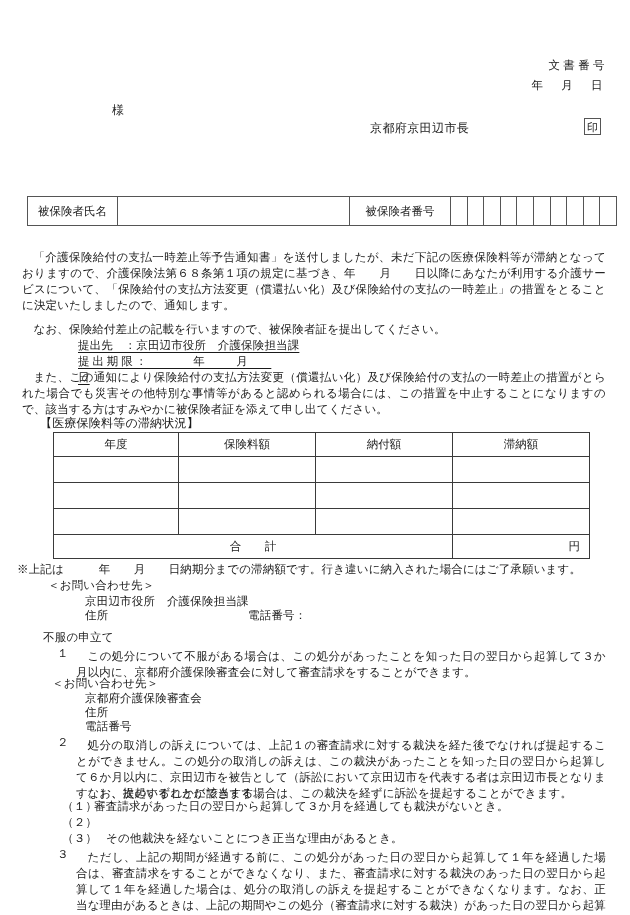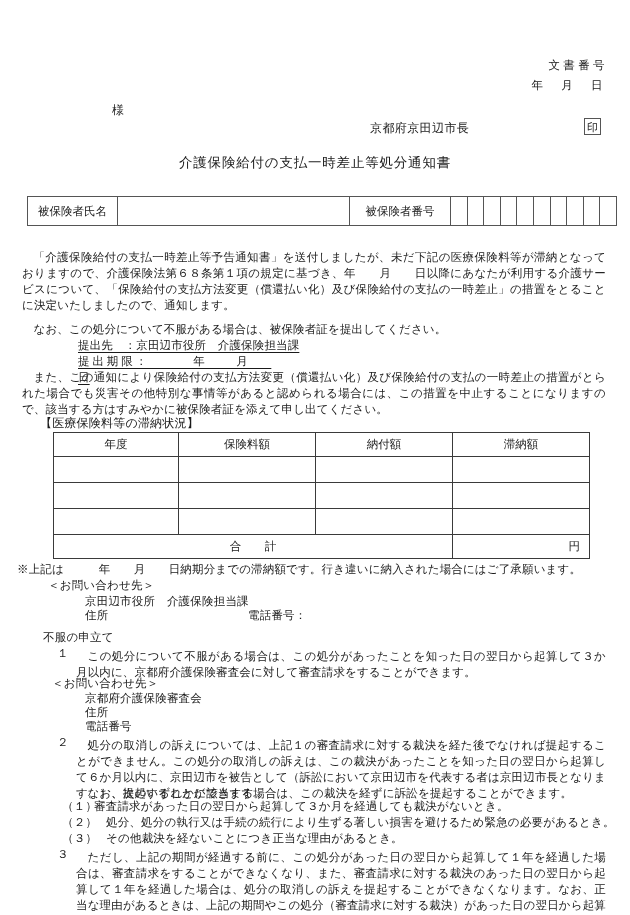--- a/index.html
+++ b/index.html
@@ -203,21 +203,20 @@
   <div class="t" id="doc-number">文書番号</div>
 
   <div class="t" id="doc-date">年　月　日</div>
 
   <div class="t" id="addressee-suffix">様</div>
 
   <div class="t" id="issuer">京都府京田辺市長</div>
 
   <div id="seal-box">印</div>
 
-  <div class="t" id="doc-title">介護保険給付の支払一時差止等処分通知書</div>
 
   <table id="insured-table">
     <tbody>
       <tr>
         <td class="lbl">被保険者氏名</td>
         <td class="namefield"></td>
         <td class="numlbl">被保険者番号</td>
         <td class="digit"></td>
         <td class="digit"></td>
         <td class="digit"></td>
@@ -227,21 +226,21 @@
         <td class="digit"></td>
         <td class="digit"></td>
         <td class="digit"></td>
         <td class="digit"></td>
       </tr>
     </tbody>
   </table>
 
   <div class="blk" id="para-main" style="text-indent:1em;">「介護保険給付の支払一時差止等予告通知書」を送付しましたが、未だ下記の医療保険料等が滞納となっておりますので、介護保険法第６８条第１項の規定に基づき、年　　月　　日以降にあなたが利用する介護サービスについて、「保険給付の支払方法変更（償還払い化）及び保険給付の支払の一時差止」の措置をとることに決定いたしましたので、通知します。</div>
 
-  <div class="blk" id="para-nao" style="text-indent:1em;">なお、この処分について不服がある場合は、被保険者証を提出してください。</div>
+  <div class="blk" id="para-nao" style="text-indent:1em;">なお、保険給付差止の記載を行いますので、被保険者証を提出してください。</div>
 
   <div class="blk u" id="submit-to">提出先　：京田辺市役所　介護保険担当課</div>
 
   <div class="blk u" id="submit-due">提出期限：　　　年　　月　　日</div>
 
   <div class="blk" id="para-mata" style="text-indent:1em;">また、この通知により保険給付の支払方法変更（償還払い化）及び保険給付の支払の一時差止の措置がとられた場合でも災害その他特別な事情等があると認められる場合には、この措置を中止することになりますので、該当する方はすみやかに被保険者証を添えて申し出てください。</div>
 
   <div class="t" id="arrears-heading">【医療保険料等の滞納状況】</div>
 
   <table id="arrears-table">
@@ -303,21 +302,20 @@
   <div class="t" id="contact-tel2">電話番号</div>
 
   <div class="t" id="appeal-2-num">２</div>
   <div class="blk" id="appeal-2-body" style="text-indent:1em;">処分の取消しの訴えについては、上記１の審査請求に対する裁決を経た後でなければ提起することができません。この処分の取消しの訴えは、この裁決があったことを知った日の翌日から起算して６か月以内に、京田辺市を被告として（訴訟において京田辺市を代表する者は京田辺市長となります。）、提起することができます。</div>
   <div class="blk" id="appeal-2-nao" style="text-indent:1em;">なお、次のいずれかに該当する場合は、この裁決を経ずに訴訟を提起することができます。</div>
 
   <div class="t" id="item-1-num">（１）</div>
   <div class="t" id="item-1-txt">審査請求があった日の翌日から起算して３か月を経過しても裁決がないとき。</div>
 
   <div class="t" id="item-2-num">（２）</div>
-  <div class="t" id="item-2-txt">処分、処分の執行又は手続の続行により生ずる著しい損害を避けるため緊急の必要があるとき。</div>
 
   <div class="t" id="item-3-num">（３）</div>
   <div class="t" id="item-3-txt">その他裁決を経ないことにつき正当な理由があるとき。</div>
 
   <div class="t" id="appeal-3-num">３</div>
   <div class="blk" id="appeal-3-body" style="text-indent:1em;">ただし、上記の期間が経過する前に、この処分があった日の翌日から起算して１年を経過した場合は、審査請求をすることができなくなり、また、審査請求に対する裁決のあった日の翌日から起算して１年を経過した場合は、処分の取消しの訴えを提起することができなくなります。なお、正当な理由があるときは、上記の期間やこの処分（審査請求に対する裁決）があった日の翌日から起算して１年を経過した後であっても審査請求をすることや処分の取消しの訴えを提起することが認められる場合があります。</div>
 
 </div>
 
 </body></html>

